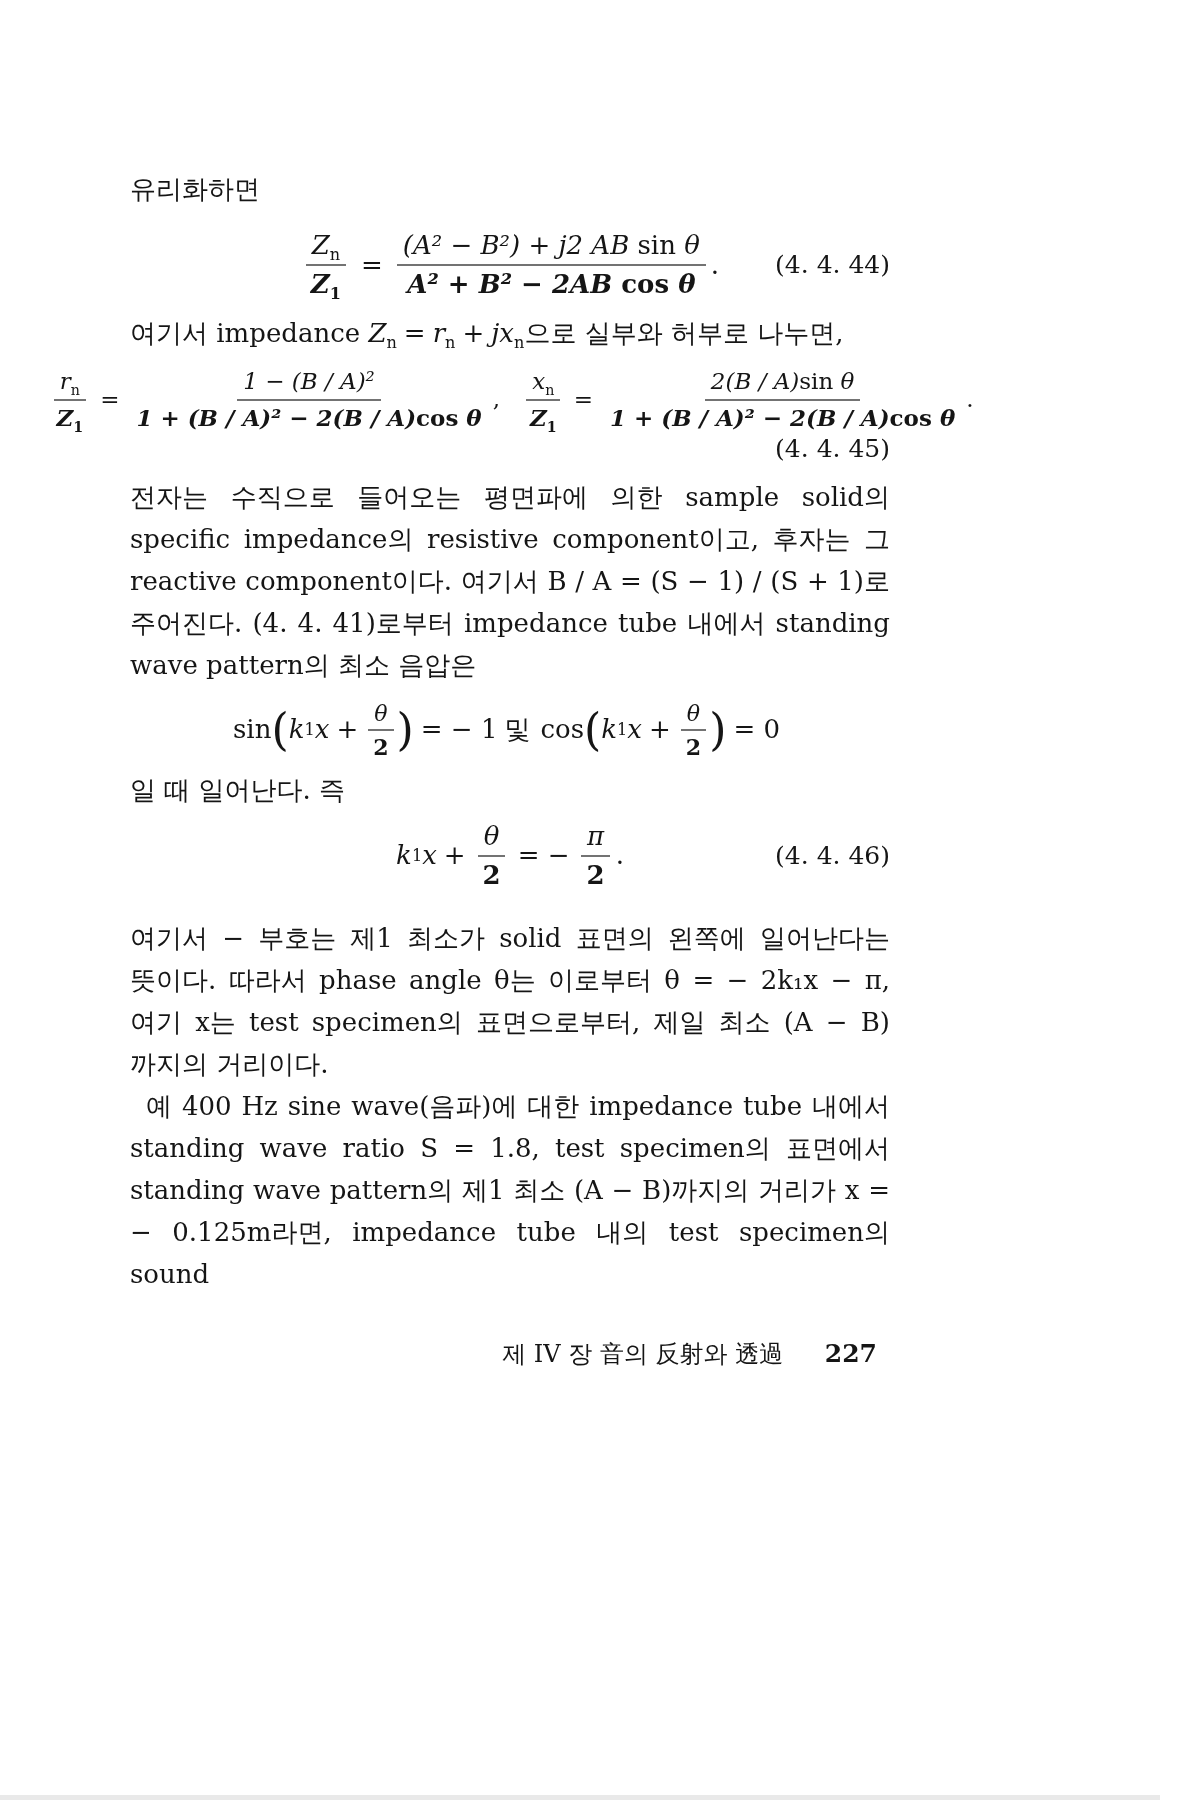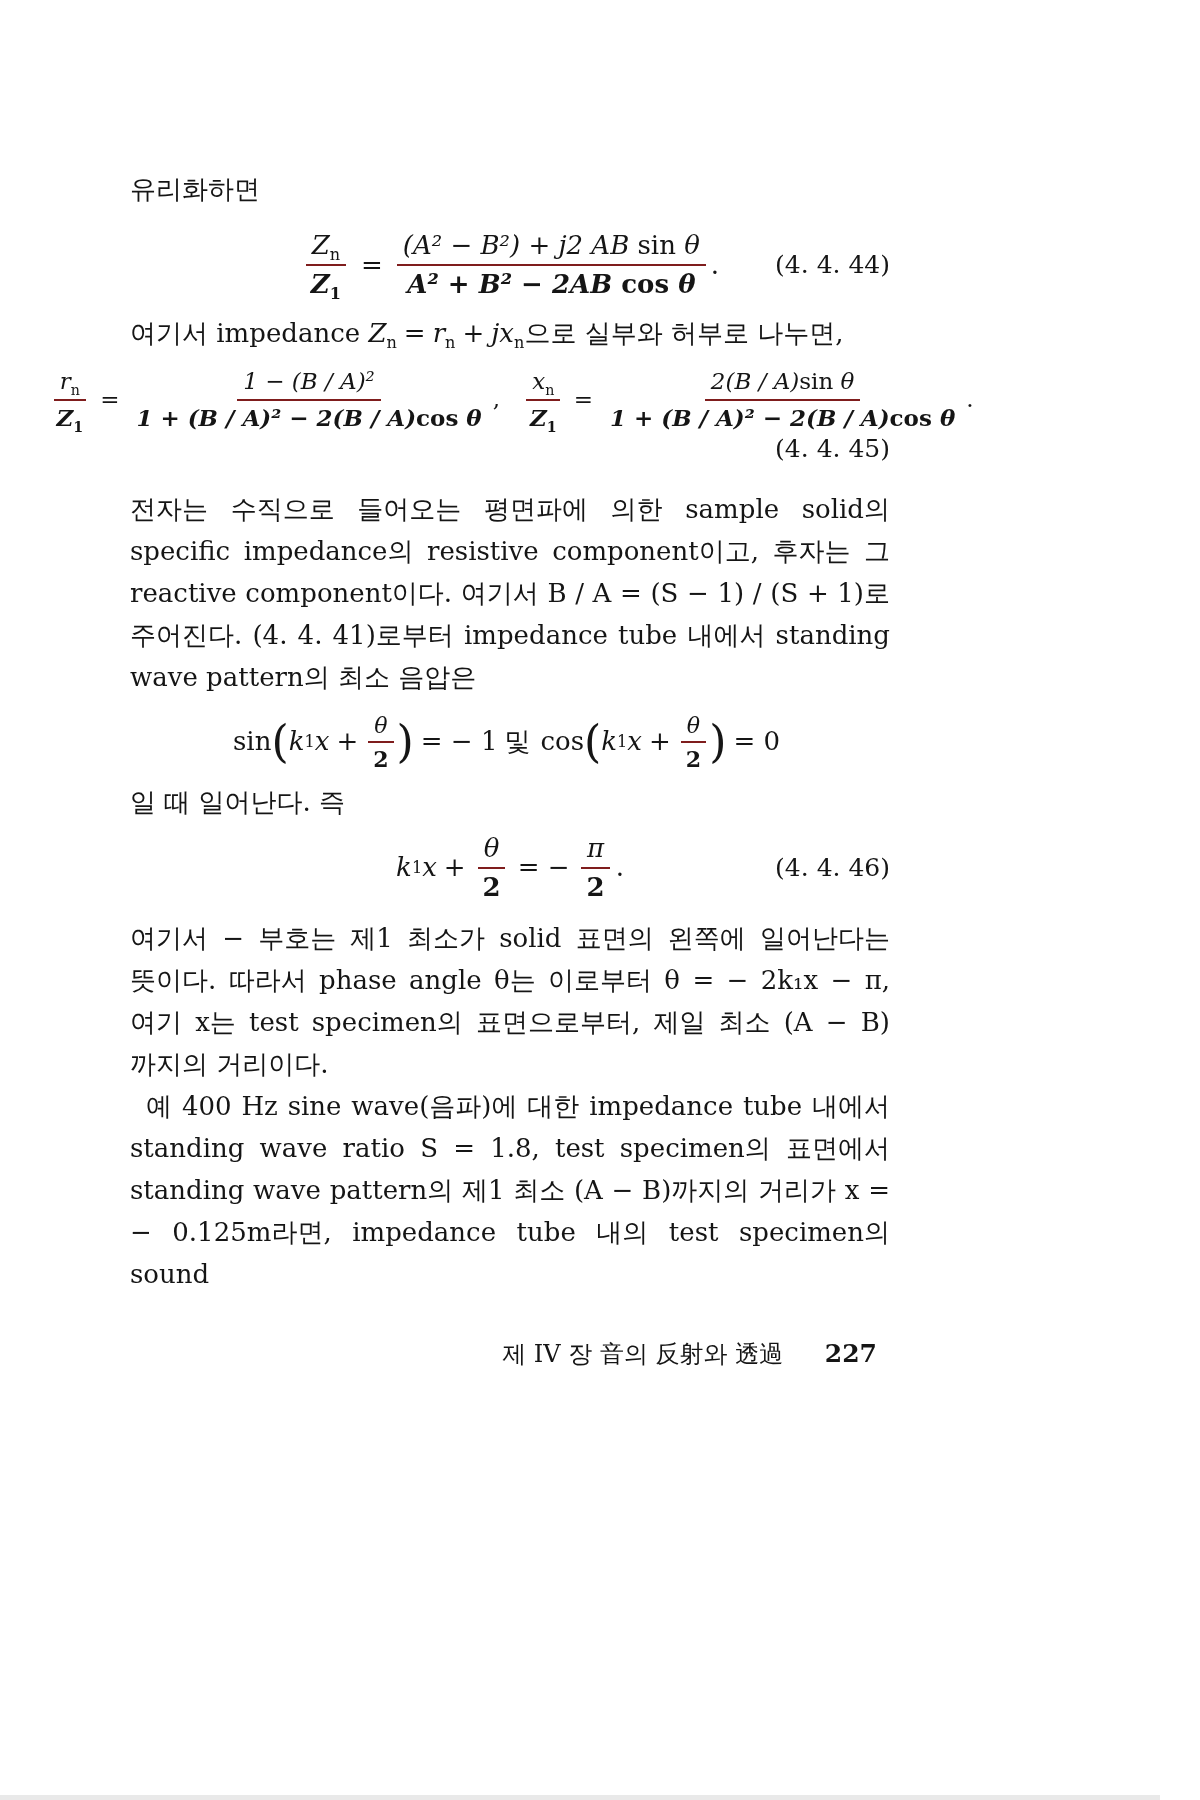--- a/index.html
+++ b/index.html
@@ -32,21 +32,21 @@
   .eqnum{
     position:absolute;right:0;top:50%;transform:translateY(-50%);
     font-size:25px;font-style:normal;
   }
   .eqnumline{text-align:right;font-size:25px;margin-top:2px;line-height:30px;}
   
   .frac{
     display:inline-flex;flex-direction:column;align-items:center;
     vertical-align:middle;margin:0 4px;
   }
-  .frac .fnum{padding:0 6px 3px;border-bottom:2px solid #7f1d1d;line-height:1.2;white-space:nowrap;}
+  .frac .fnum{padding:0 6px 3px;border-bottom:2px solid #737373;line-height:1.2;white-space:nowrap;}
   .frac .fden{padding:3px 6px 0;line-height:1.2;white-space:nowrap;font-weight:bold;}
   .frac.sm{font-size:0.85em;margin:0 2px;}
   .eqrow.small{font-size:23px;}
   .bp{font-size:1.7em;font-weight:300;vertical-align:middle;line-height:0.9;}
   .gap-r{margin-right:20px;}
   .footer{
     position:absolute;top:1338px;right:283px;font-size:24px;white-space:nowrap;
   }
   .footer .pn{font-weight:bold;margin-left:34px;font-size:25px;}
   .scan-edge{position:absolute;left:0;right:0;bottom:0;height:5px;background:#e9e9e9;}
@@ -102,21 +102,21 @@
       </span>
       <span class="op2">=</span>
       <span class="frac">
         <span class="fnum"><i class="v">2(B / A)</i><span class="rm">sin</span> <i class="v">θ</i></span>
         <span class="fden"><i class="v">1 + (B / A)² − 2(B / A)</i><span class="rm">cos</span> <i class="v">θ</i></span>
       </span>
       <span class="pt">.</span>
     </div>
     <div class="eqnumline">(4. 4. 45)</div>
 
-    <p class="body" style="margin-top:24px;">전자는 수직으로 들어오는 평면파에 의한 sample solid의 specific impedance의 resistive component이고, 후자는 그 reactive component이다. 여기서 B / A = (S − 1) / (S + 1)로 주어진다. (4. 4. 41)로부터 impedance tube 내에서 standing wave pattern의 최소 음압은</p>
+    <p class="body" style="margin-top:12px;">전자는 수직으로 들어오는 평면파에 의한 sample solid의 specific impedance의 resistive component이고, 후자는 그 reactive component이다. 여기서 B / A = (S − 1) / (S + 1)로 주어진다. (4. 4. 41)로부터 impedance tube 내에서 standing wave pattern의 최소 음압은</p>
 
     <div class="eqrow inlineflex" style="margin-top:14px;">
       <span class="rm">sin</span>
         <span class="bp">(</span>
         <i class="v">k</i>
         <sub>1</sub>
         <i class="v">x</i>
         <span class="op2">+</span>
         <span class="frac sm">
           <span class="fnum"><i class="v">θ</i></span>
@@ -154,21 +154,21 @@
         <span class="op2">= −</span>
         <span class="frac">
           <span class="fnum"><i class="v">π</i></span>
           <span class="fden">2</span>
         </span>
         <span class="pt">.</span>
       </span>
       <span class="eqnum">(4. 4. 46)</span>
     </div>
 
-    <p class="body" style="margin-top:14px;">여기서 − 부호는 제1 최소가 solid 표면의 왼쪽에 일어난다는 뜻이다. 따라서 phase angle θ는 이로부터 θ = − 2k₁x − π, 여기 x는 test specimen의 표면으로부터, 제일 최소 (A − B)까지의 거리이다.</p>
+    <p class="body" style="margin-top:26px;">여기서 − 부호는 제1 최소가 solid 표면의 왼쪽에 일어난다는 뜻이다. 따라서 phase angle θ는 이로부터 θ = − 2k₁x − π, 여기 x는 test specimen의 표면으로부터, 제일 최소 (A − B)까지의 거리이다.</p>
 
     <p class="body indent" style="margin-top:0;">예 400 Hz sine wave(음파)에 대한 impedance tube 내에서 standing wave ratio S = 1.8, test specimen의 표면에서 standing wave pattern의 제1 최소 (A − B)까지의 거리가 x = − 0.125m라면, impedance tube 내의 test specimen의 sound</p>
 
   </div>
 
   <div class="footer">
     <span>제 IV 장 音의 反射와 透過</span>
     <span class="pn">227</span>
   </div>
 

